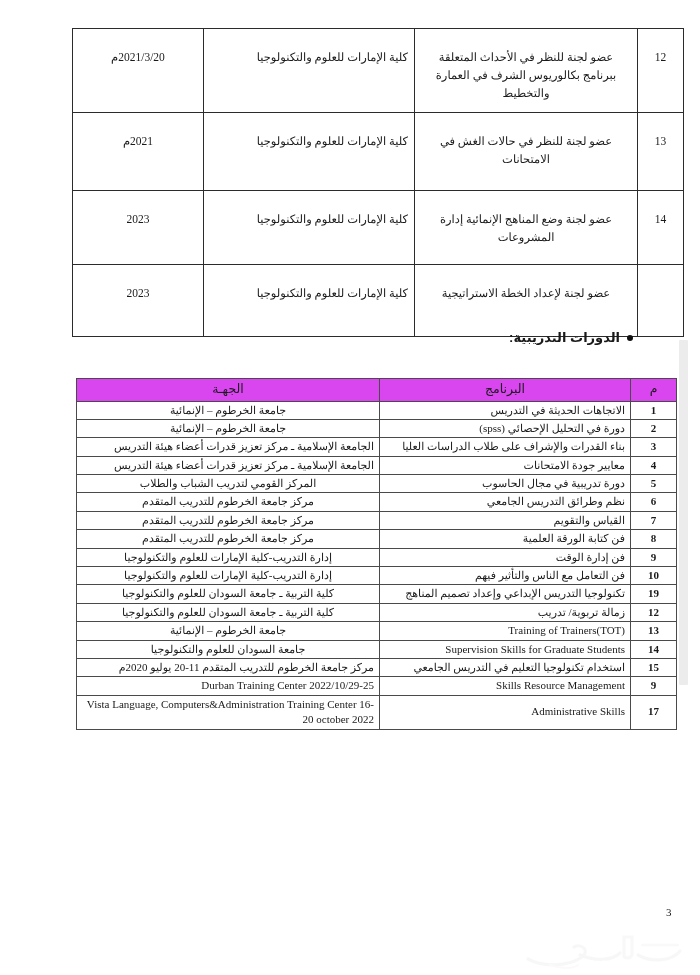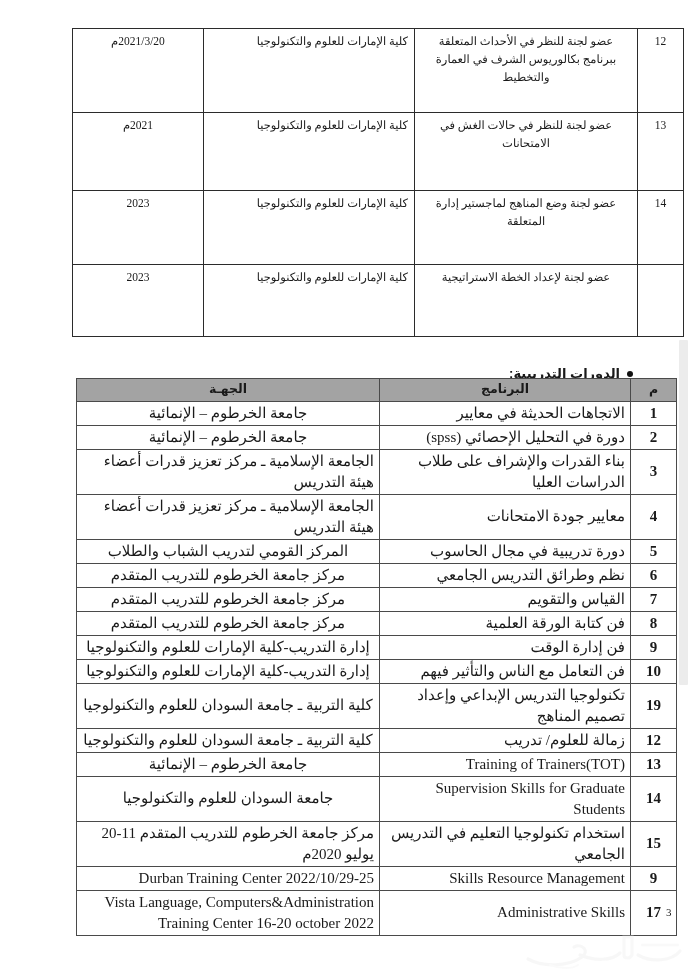--- a/index.html
+++ b/index.html
@@ -29,21 +29,21 @@
     left: 72px;
     top: 28px;
     width: 561px;
     border-collapse: collapse;
     table-layout: fixed;
     direction: rtl;
   }
   .table-one td {
     border: 1px solid #2b2b2b;
     vertical-align: top;
-    padding: 4px 6px 4px 6px;
+    padding: 20px 6px 4px 6px;
     font-size: 11.5px;
     line-height: 1.55;
   }
   .t1-num {
     width: 33px;
     text-align: center;
     direction: ltr;
     font-size: 12.5px;
     vertical-align: top;
   }
@@ -62,21 +62,21 @@
   }
   .r-tall-1 { height: 84px; }
   .r-tall-2 { height: 78px; }
   .r-tall-3 { height: 74px; }
   .r-tall-4 { height: 72px; }
 
   
   .section-heading {
     position: absolute;
     right: 67px;
-    top: 366px;
+    top: 330px;
     font-family: "Liberation Sans", "DejaVu Sans", sans-serif;
     font-size: 13px;
     font-weight: bold;
     direction: rtl;
     display: flex;
     align-items: center;
     gap: 7px;
     white-space: nowrap;
   }
   .bullet-dot {
@@ -95,28 +95,28 @@
     top: 378px;
     width: 567px;
     border-collapse: collapse;
     table-layout: fixed;
     direction: rtl;
   }
   .table-two th,
   .table-two td {
     border: 1px solid #4a4a4a;
     padding: 1px 5px;
-    font-size: 15px;
+    font-size: 11px;
     line-height: 1.4;
     vertical-align: middle;
   }
   .table-two thead th {
-    background: #a3a3a3;
+    background: #d946ef;
     font-family: "Liberation Sans", "DejaVu Sans", sans-serif;
-    font-weight: bold;
+    font-weight: normal;
     font-size: 12.5px;
     text-align: center;
     padding: 2px 5px;
   }
   .c-num {
     width: 35px;
     text-align: center;
     direction: ltr;
     font-weight: bold;
     font-size: 12px;
@@ -187,21 +187,21 @@
         <td class="t1-date">2021/3/20م</td>
       </tr>
       <tr class="r-tall-2">
         <td class="t1-num">13</td>
         <td class="t1-task">عضو لجنة للنظر في حالات الغش في الامتحانات</td>
         <td class="t1-entity">كلية الإمارات للعلوم والتكنولوجيا</td>
         <td class="t1-date">2021م</td>
       </tr>
       <tr class="r-tall-3">
         <td class="t1-num">14</td>
-        <td class="t1-task">عضو لجنة وضع المناهج لماجستير إدارة المتعلقة</td>
+        <td class="t1-task">عضو لجنة وضع المناهج الإنمائية إدارة المشروعات</td>
         <td class="t1-entity">كلية الإمارات للعلوم والتكنولوجيا</td>
         <td class="t1-date">2023</td>
       </tr>
       <tr class="r-tall-4">
         <td class="t1-num"></td>
         <td class="t1-task">عضو لجنة لإعداد الخطة الاستراتيجية</td>
         <td class="t1-entity">كلية الإمارات للعلوم والتكنولوجيا</td>
         <td class="t1-date">2023</td>
       </tr>
     </tbody>
@@ -217,21 +217,21 @@
       <tr>
         <th class="c-num">م</th>
         <th class="c-prog">البرنامج</th>
         <th class="c-body">الجهـة</th>
       </tr>
     </thead>
     <tbody>
 
       <tr>
         <td class="c-num">1</td>
-        <td class="c-prog cell-rtl-right">الاتجاهات الحديثة في معايير</td>
+        <td class="c-prog cell-rtl-right">الاتجاهات الحديثة في التدريس</td>
         <td class="c-body">جامعة الخرطوم – الإنمائية</td>
       </tr>
 
       <tr>
         <td class="c-num">2</td>
         <td class="c-prog cell-rtl-right">دورة في التحليل الإحصائي  (spss)</td>
         <td class="c-body">جامعة الخرطوم – الإنمائية</td>
       </tr>
 
       <tr class="two-line">
@@ -283,21 +283,21 @@
       </tr>
 
       <tr class="two-line">
         <td class="c-num">19</td>
         <td class="c-prog cell-rtl-right">تكنولوجيا التدريس الإبداعي وإعداد تصميم المناهج</td>
         <td class="c-body">كلية التربية ـ جامعة السودان للعلوم والتكنولوجيا</td>
       </tr>
 
       <tr>
         <td class="c-num">12</td>
-        <td class="c-prog cell-rtl-right">زمالة للعلوم/ تدريب</td>
+        <td class="c-prog cell-rtl-right">زمالة تربوية/ تدريب</td>
         <td class="c-body">كلية التربية ـ جامعة السودان للعلوم والتكنولوجيا</td>
       </tr>
 
       <tr>
         <td class="c-num">13</td>
         <td class="c-prog cell-ltr">Training of Trainers(TOT)</td>
         <td class="c-body">جامعة الخرطوم – الإنمائية</td>
       </tr>
 
       <tr class="two-line">

